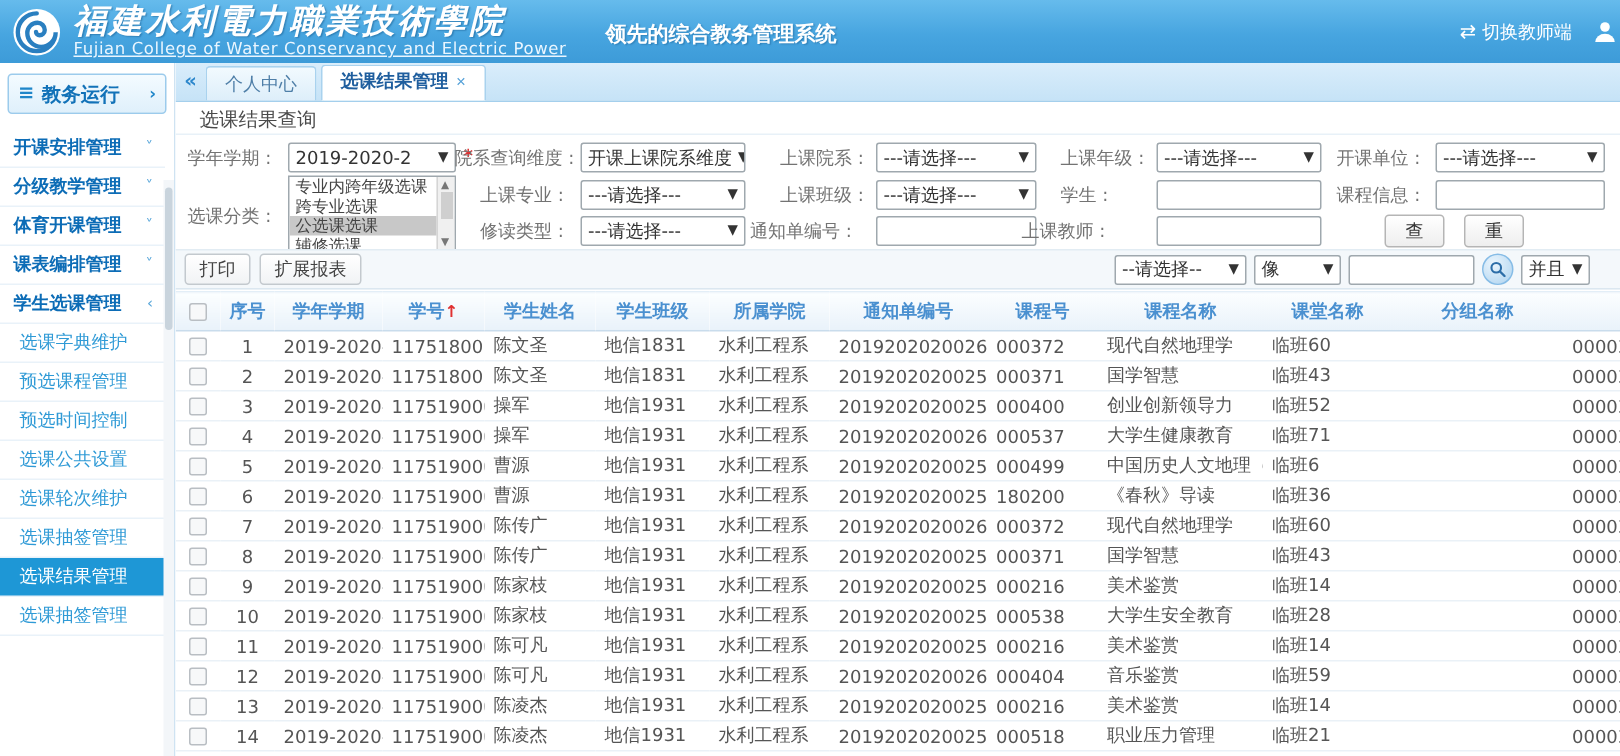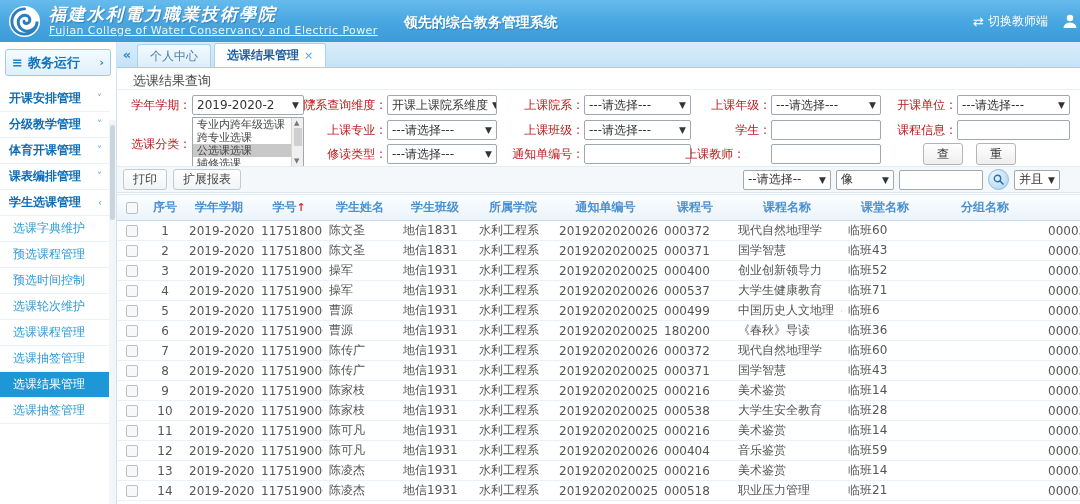--- a/index.html
+++ b/index.html
@@ -6,21 +6,21 @@
   html,body { width:1080px; height:504px; overflow:hidden;
     font-family:"DejaVu Sans","Liberation Sans",sans-serif; font-size:12px; background:#fff; }
 
   
   .banner { position:absolute; left:0; top:0; width:1080px; height:42px;
     background:linear-gradient(180deg,#66bbec 0%,#47a5e0 55%,#3d9bd8 100%);
     display:flex; align-items:center; color:#fff; }
   .logo { width:33px; height:33px; margin-left:8px; flex:0 0 auto; }
   .name-block { margin-left:8px; line-height:1.05; white-space:nowrap; }
   .zh-title { font-family:"DejaVu Serif","Liberation Serif",serif; font-style:italic; font-weight:bold;
-    font-size:17px; letter-spacing:2px; text-shadow:1px 1px 1px rgba(0,60,110,.35); }
+    font-size:22px; letter-spacing:2px; text-shadow:1px 1px 1px rgba(0,60,110,.35); }
   .en-title { font-size:11px; color:#eaf6ff; letter-spacing:.4px; margin-top:1px;text-decoration:underline; }
   .tagline { font-size:14px; font-weight:bold; margin-left:26px; margin-top:4px; white-space:nowrap;
     text-shadow:1px 1px 1px rgba(0,60,110,.3); }
   .banner-right { margin-left:auto; display:flex; align-items:center; gap:14px; padding-right:2px; white-space:nowrap; }
   .switch-link { font-size:12px; cursor:pointer; display:flex; align-items:center; gap:4px; }
   .swap-glyph { font-size:13px; }
   .user-glyph { width:16px; height:16px; }
 
   
   .sidebar { position:absolute; left:0; top:42px; width:117px; height:462px; background:#fff;
@@ -42,29 +42,29 @@
   
   .main { position:absolute; left:117px; top:42px; width:963px; height:462px; background:#fff; overflow:hidden; }
 
   .tabbar { height:26px; background:linear-gradient(180deg,#d9edfb,#c6e3f7); border-bottom:1px solid #a4cfec;
     display:flex; align-items:flex-end; }
   .collapse { width:20px; text-align:center; color:#2c87cc; font-weight:bold; font-size:13px;
     line-height:24px; cursor:pointer; }
   .tab { height:23px; line-height:22px; padding:0 12px; margin-right:3px; border:1px solid #a9d2ee;
     border-bottom:none; border-radius:3px 3px 0 0; background:linear-gradient(180deg,#f2fafe,#ddeefa);
     color:#4f7fa8; cursor:pointer; white-space:nowrap; }
-  .tab.active { background:#fff; color:#1f5e9e; font-weight:bold; height:24px; }
+  .tab.active { background:#fff; color:#1f5e9e; font-weight:bold; height:24px;font-family:Liberation Mono, monospace; }
   .tab .x { color:#55a1d8; margin-left:5px; font-size:11px; font-weight:normal; cursor:pointer; }
 
   .sec-title { height:22px; line-height:25px; padding-left:16px; color:#4a4a4a; font-size:13px;
     border-bottom:1px solid #e8f1f8; }
 
   
   .qform { position:absolute; left:8px; top:51px; width:947px; height:73px; background:#fff; }
-  .fl { position:absolute; text-align:right; color:#b91c1c; line-height:20px; white-space:nowrap; }
+  .fl { position:absolute; color:#737373; line-height:20px; white-space:nowrap; }
   .sel { position:absolute; height:20px; border:1px solid #9fa8ae; background:#fff; border-radius:2px;
     display:flex; align-items:center; padding:0 4px; color:#333; cursor:pointer; white-space:nowrap; overflow:hidden; }
   .sel .car { margin-left:auto; font-size:9px; color:#333; padding-left:4px; }
   .inp { position:absolute; height:20px; border:1px solid #9fa8ae; border-radius:2px; padding:0 4px;
     font:inherit; color:#333; }
   .req { position:absolute; color:#e03131; font-weight:bold; }
   .lbox { position:absolute; border:1px solid #9fa8ae; background:#fff; overflow:hidden; }
   .lbox .opt { height:13px; line-height:13px; font-size:11px; padding-left:4px; color:#444; white-space:nowrap; cursor:pointer; }
   .lbox .opt.selected { background:#c8c8c8; }
   .lbox .sb { position:absolute; right:0; top:0; bottom:0; width:12px; background:#f0f0f0; border-left:1px solid #d5d5d5;
@@ -154,24 +154,24 @@
       <div class="menu-item">
         <span>选课字典维护</span>
       </div>
       <div class="menu-item">
         <span>预选课程管理</span>
       </div>
       <div class="menu-item">
         <span>预选时间控制</span>
       </div>
       <div class="menu-item">
+        <span>选课公共设置</span>
+      </div>
+      <div class="menu-item">
         <span>选课轮次维护</span>
-      </div>
-      <div class="menu-item">
-        <span>选课课程管理</span>
       </div>
       <div class="menu-item">
         <span>选课抽签管理</span>
       </div>
       <div class="menu-item active">
         <span>选课结果管理</span>
       </div>
       <div class="menu-item">
         <span>选课抽签管理</span>
       </div>

